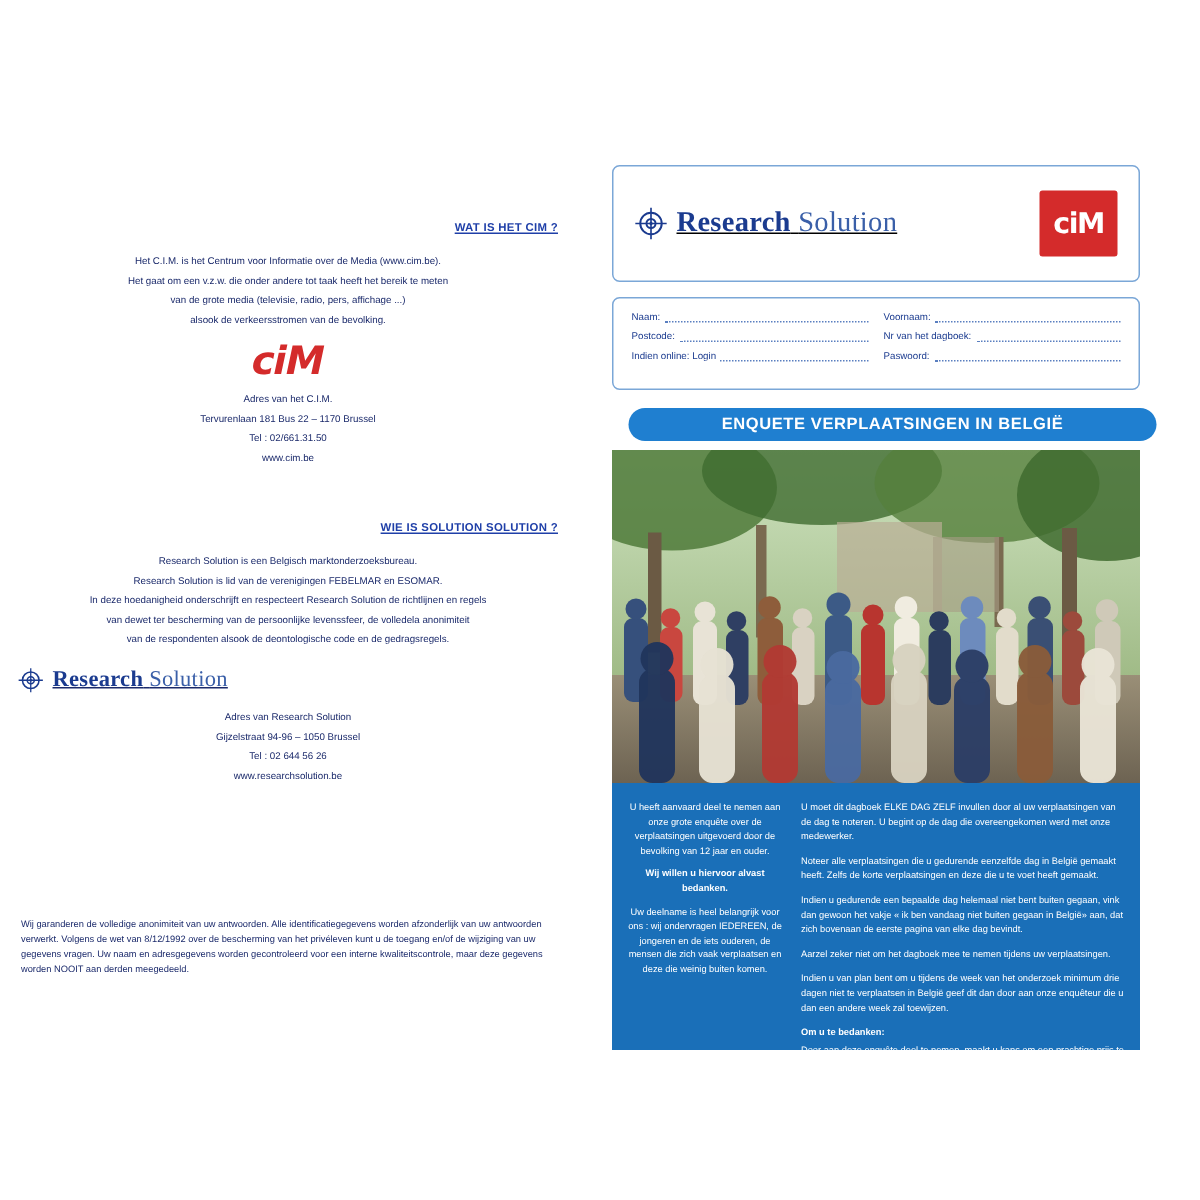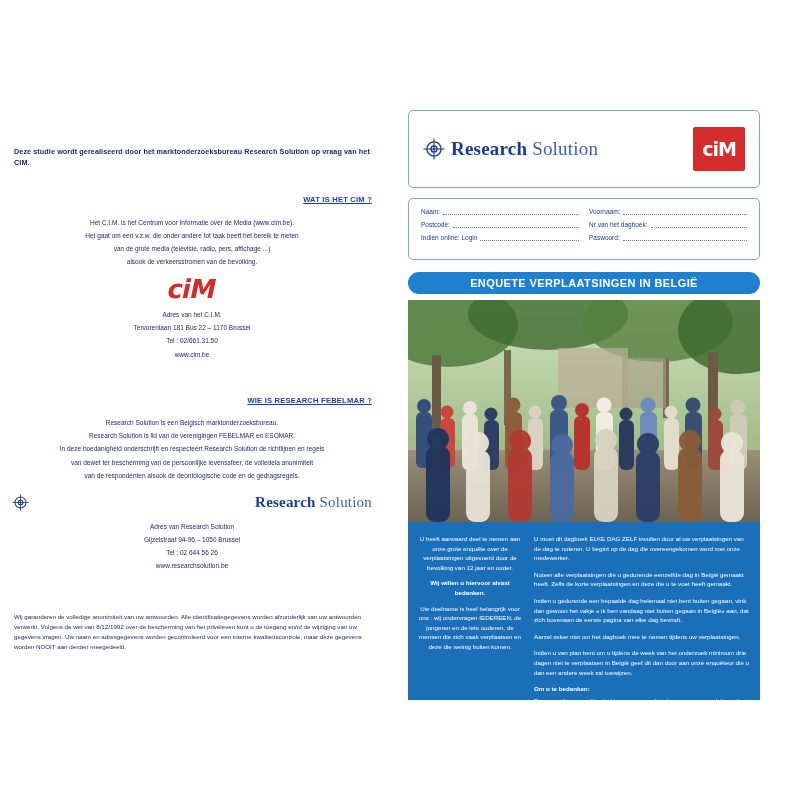--- a/index.html
+++ b/index.html
@@ -52,22 +52,22 @@
     line-height:1;
     margin:6px 0 8px 0;
   }
   .cim-logo .swoosh{
     display:inline-block;
     transform:skewX(-12deg);
   }
 
   
   .rs-logo{
-    display:flex;align-items:center;justify-content:space-between;
-    gap:6px;margin:10px 0 8px 0;
+    display:flex;align-items:center;justify-content:flex-start;
+    gap:6px;margin:10px 0 8px 0;text-decoration:underline;
   }
   .rs-mark{width:17px;height:17px;flex:0 0 auto;}
   .rs-text{
     font-size:15px;color:#1b3b8f;letter-spacing:.2px;
     font-family:"Liberation Serif", serif;
   }
   .rs-text b{font-weight:bold;}
   .rs-text span{font-weight:normal;color:#3a5fa8;}
 
   .left .footer{
@@ -107,21 +107,21 @@
     font-size:6.5px;color:#1b3b8f;
   }
   .formrow{display:flex;gap:10px;margin-bottom:5px;align-items:flex-end;}
   .fld{display:flex;align-items:flex-end;gap:3px;flex:1;}
   .fld .lbl{white-space:nowrap;}
   .fld .dots{
     flex:1;border-bottom:1px dotted #5a7fc0;height:7px;
   }
 
   .banner{
-    position:absolute;left:0;top:162px;width:352px;height:22px;
+    position:absolute;left:11px;top:162px;width:352px;height:22px;
     background:#1f7fd0;border-radius:11px;
     display:flex;align-items:center;justify-content:center;
     color:#fff;font-weight:bold;font-size:11px;letter-spacing:.4px;
   }
 
   .photo{
     position:absolute;left:0;top:190px;width:352px;height:222px;
     overflow:hidden;background:#6d8a5a;
   }
   .photo svg{display:block;width:100%;height:100%;}
@@ -138,41 +138,40 @@
   .bb-right p{margin:0 0 7px 0;}
   .bb-right .hd{font-weight:bold;margin-bottom:2px;}
 </style>
 </head>
 <body>
 
 <div class="page">
 
   <div class="left">
 
-    <div class="headline">Deze studie wordt gerealiseerd door het marktonderzoeksbureau Research Solution op vraag van het CIM.</div>
 
     <h2>WAT IS HET CIM ?</h2>
     <p>Het C.I.M. is het Centrum voor Informatie over de Media (www.cim.be).</p>
     <p>Het gaat om een v.z.w. die onder andere tot taak heeft het bereik te meten</p>
     <p>van de grote media (televisie, radio, pers, affichage ...)</p>
     <p>alsook de verkeersstromen van de bevolking.</p>
 
     <div class="cim-logo">
       <span class="swoosh">ciM</span>
     </div>
 
     <p>Adres van het C.I.M.</p>
     <p>Tervurenlaan 181 Bus 22 – 1170 Brussel</p>
     <p>Tel : 02/661.31.50</p>
     <p>www.cim.be</p>
 
     <div class="blocksp"></div>
     <div class="blocksp"></div>
 
-    <h2>WIE IS RESEARCH FEBELMAR ?</h2>
+    <h2>WIE IS SOLUTION SOLUTION ?</h2>
     <p>Research Solution is een Belgisch marktonderzoeksbureau.</p>
     <p>Research Solution is lid van de verenigingen  FEBELMAR en ESOMAR.</p>
     <p>In deze hoedanigheid onderschrijft en respecteert Research Solution de richtlijnen en regels</p>
     <p>van dewet ter bescherming van de persoonlijke levenssfeer, de volledela anonimiteit</p>
     <p>van de respondenten alsook de deontologische code en de gedragsregels.</p>
 
     <div class="rs-logo">
       <svg class="rs-mark" viewBox="0 0 40 40">
         <circle cx="20" cy="20" r="13" fill="none" stroke="#1b3b8f" stroke-width="2.4"></circle>
         <circle cx="20" cy="20" r="5.5" fill="none" stroke="#1b3b8f" stroke-width="2.4"></circle>

